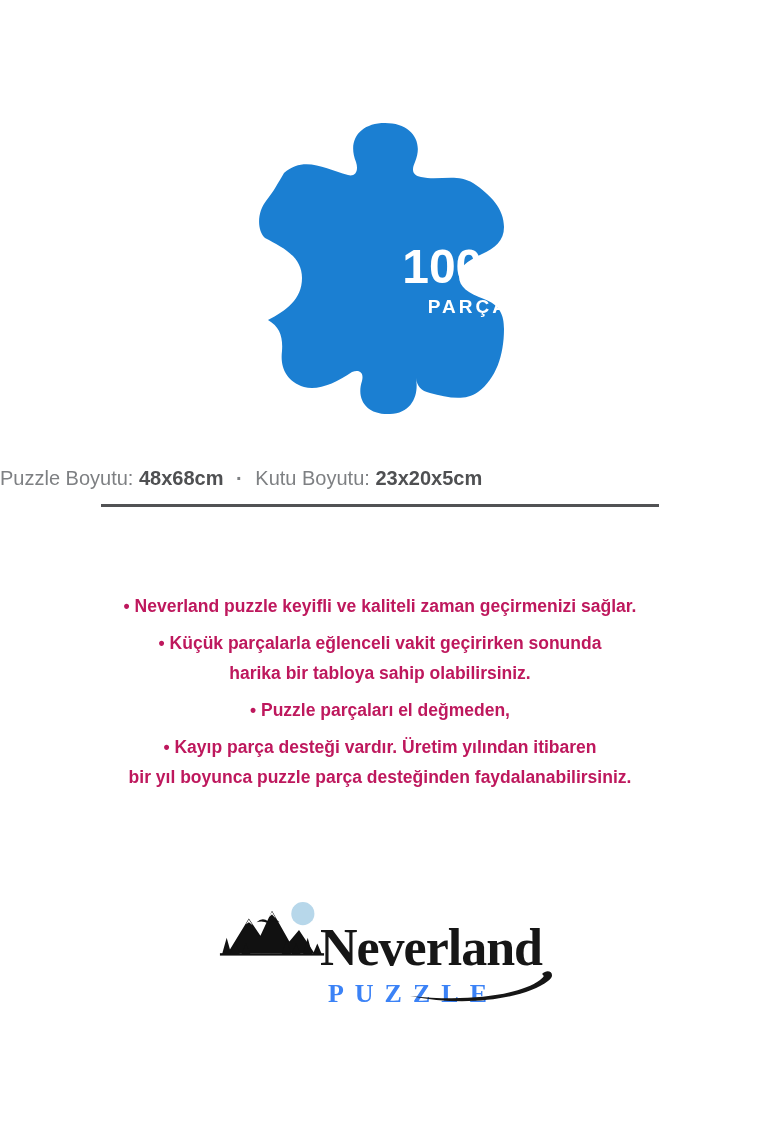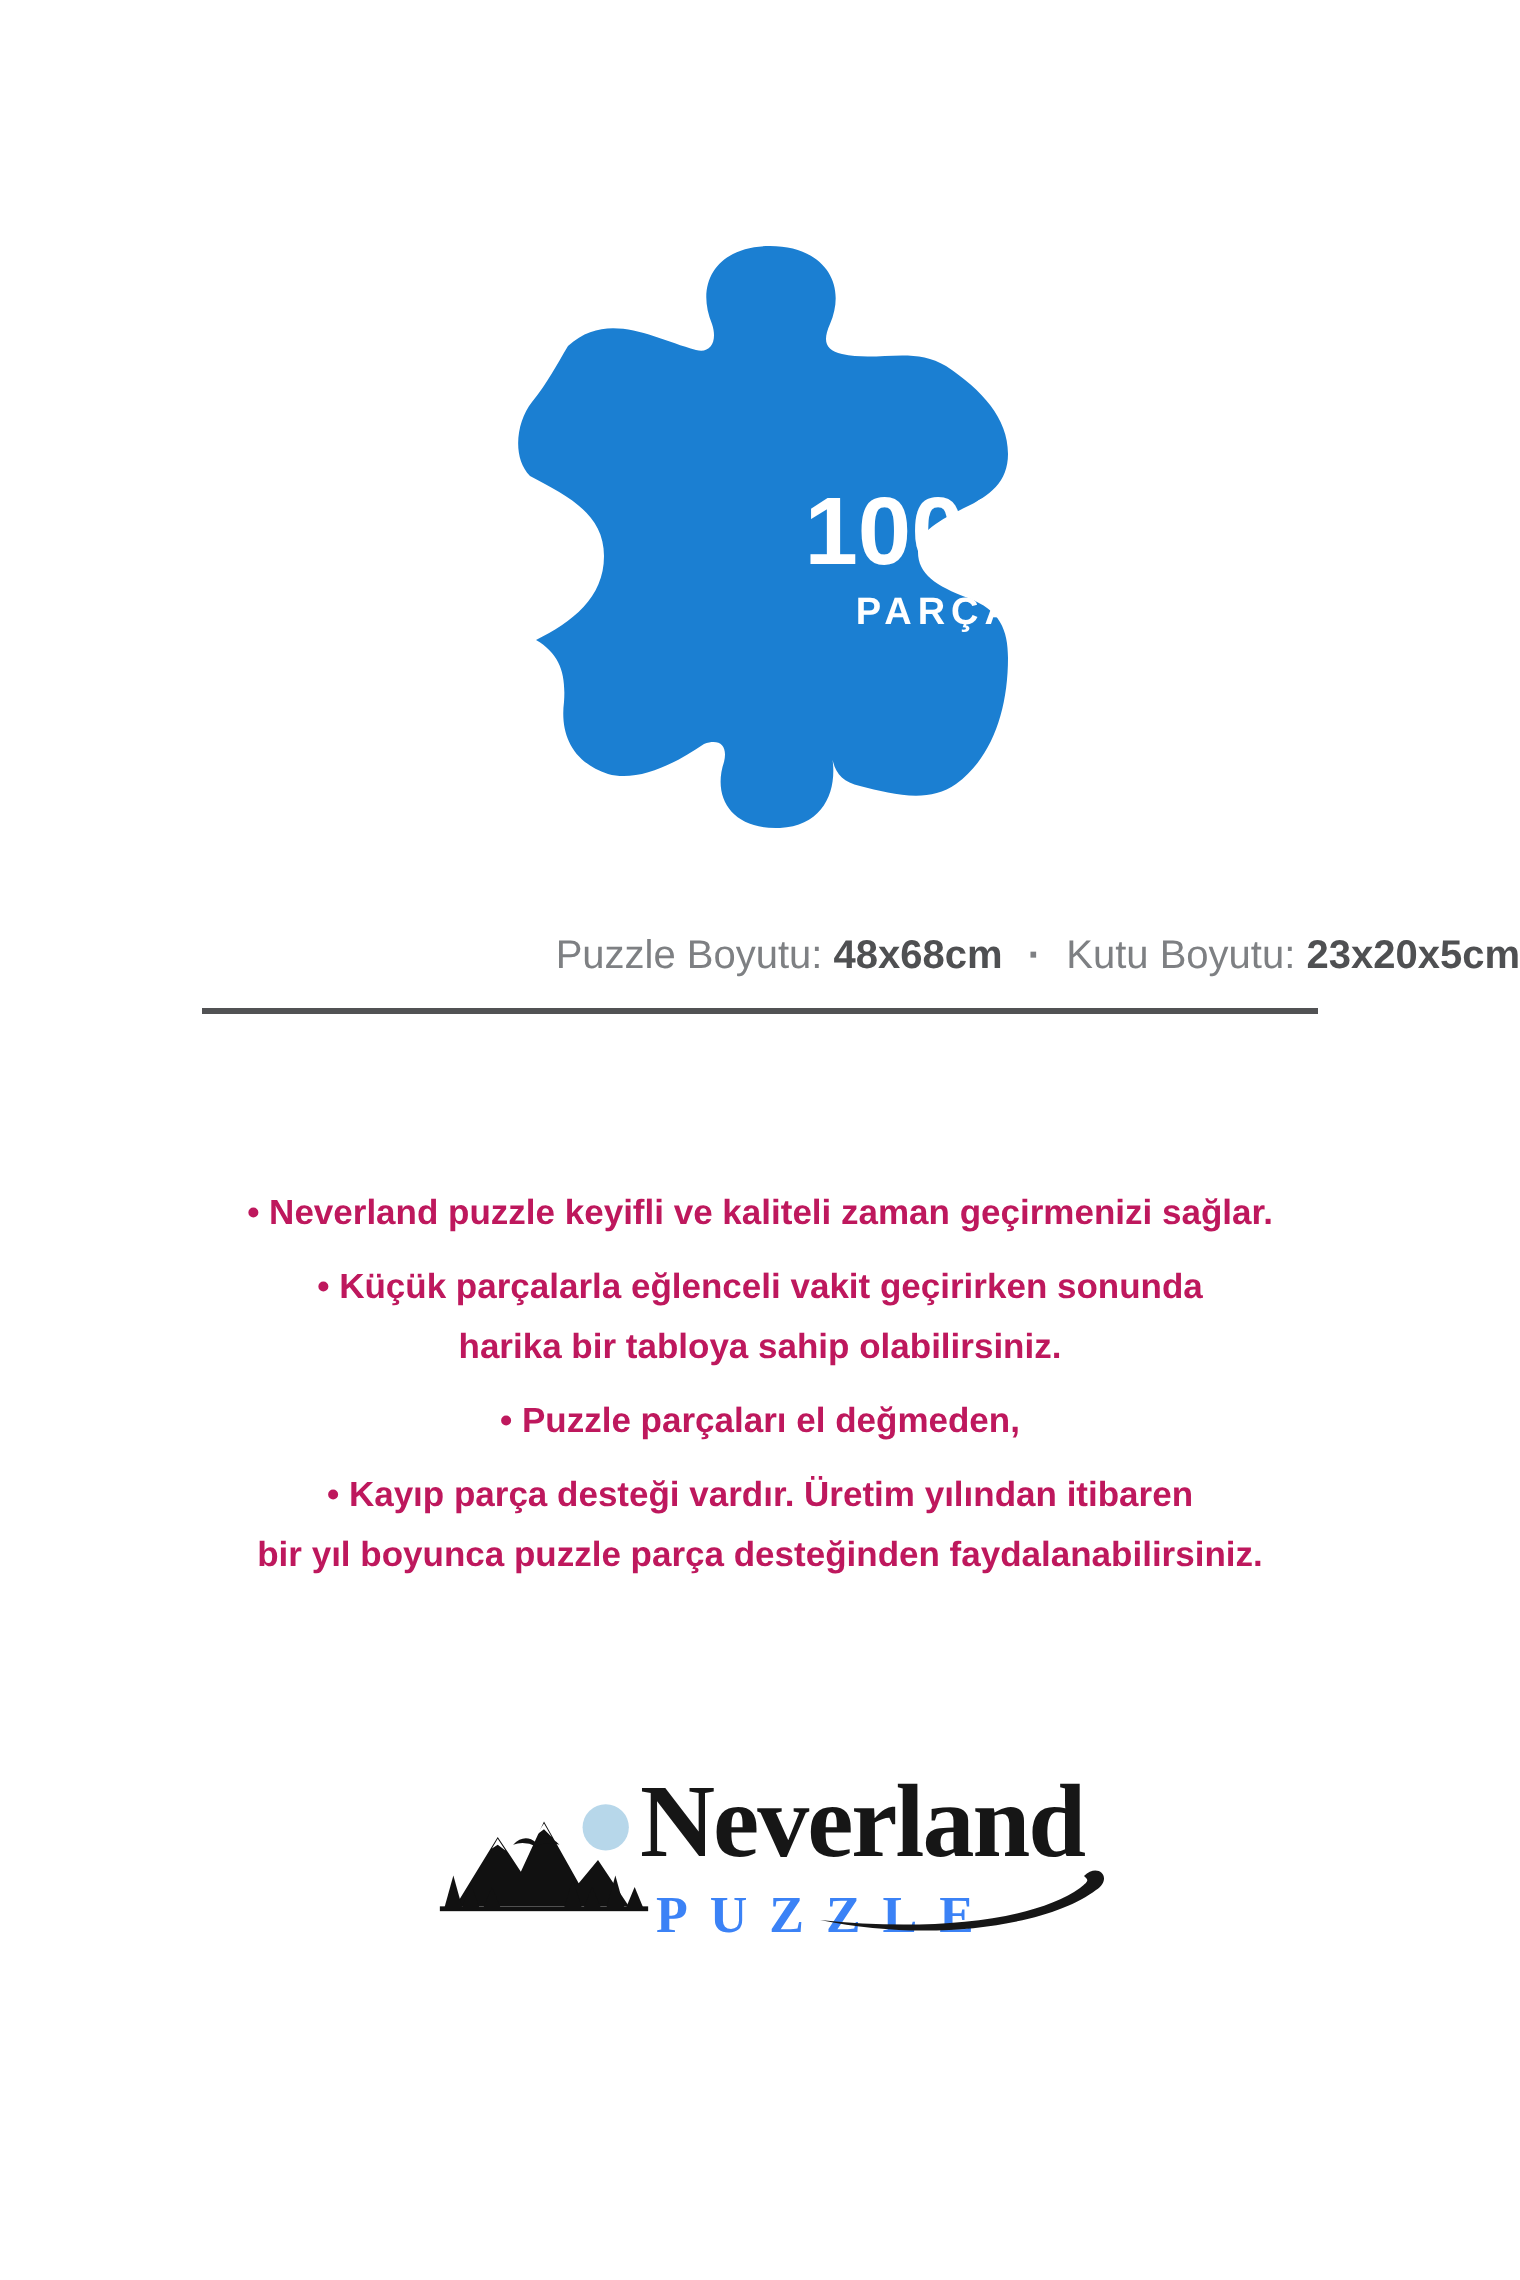--- a/index.html
+++ b/index.html
@@ -15,40 +15,40 @@
   .piece-svg { display:block; width:258px; height:306px; }
   .piece-text {
     position:absolute; top:128px; left:0; right:0;
     text-align:right; color:#ffffff; pointer-events:none;
   }
   .count { font-size:48px; font-weight:800; line-height:1; letter-spacing:0px; }
   .parca { font-size:19px; font-weight:700; letter-spacing:3px; margin-top:5px; }
 
   
   .size-line {
-    margin-top:45px; text-align:right;
+    margin-top:45px; text-align:left;
     font-size:20px; line-height:24px; color:#7e8083; font-weight:400;
   }
   .size-line .val { font-weight:700; color:#4f5052; }
   .size-line .sep { margin:0 7px; color:#7e8083; font-weight:700; }
 
   
   .divider { width:558px; height:3px; background:#515254; margin:14px auto 0; }
 
   
   .features {
     margin-top:84px; text-align:center;
     font-size:17.5px; font-weight:700; color:#be185d; line-height:30px;
   }
   .features .bullet { margin-bottom:7px; }
 
   
   .brand { margin-top:94px; display:flex; justify-content:center; align-items:flex-start; }
   .brand-icon { width:108px; height:70px; margin-top:10px; margin-right:-6px; flex:none; }
-  .brand-text { position:relative; }
+  .brand-text { position:relative;margin-top:36px; }
   .brand-name {
     font-family:"Liberation Serif", serif; font-weight:700;
     font-size:52px; line-height:1.0; color:#161616; letter-spacing:-1px;
   }
   .brand-sub {
     font-family:"Liberation Serif", serif; font-weight:700;
     font-size:26px; color:#3b82f6; letter-spacing:11px;
     margin-top:5px; margin-left:8px;
   }
   .swash { position:absolute; right:-14px; top:48px; width:150px; height:34px; }

